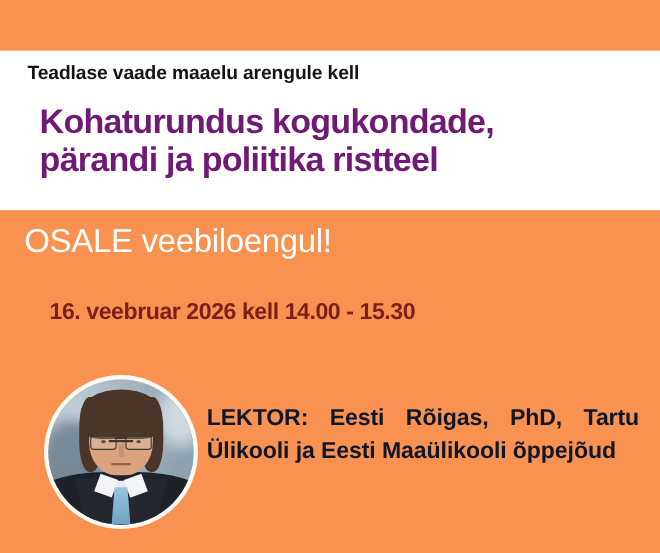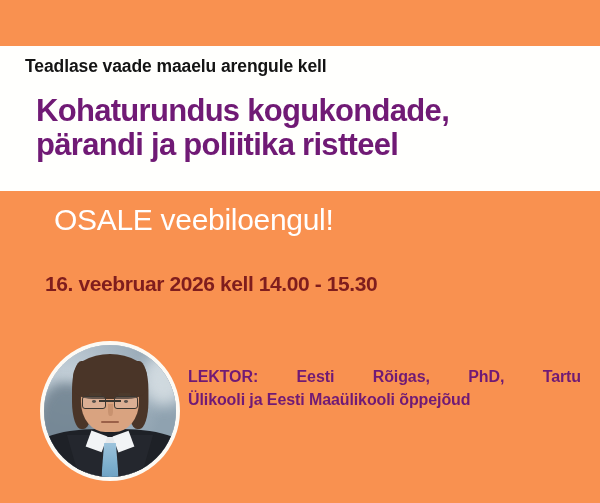--- a/index.html
+++ b/index.html
@@ -63,21 +63,20 @@
   
   #cta {
     position: absolute;
     left: 22px;
     top: 203px;
     font-size: 30px;
     font-weight: normal;
     letter-spacing: -0.3px;
     color: #ffffff;
     white-space: nowrap;
-    margin-left: 32px;
   }
 
   
   #datetime {
     position: absolute;
     left: 45px;
     top: 272px;
     font-size: 21px;
     font-weight: bold;
     letter-spacing: -0.4px;
@@ -302,25 +301,25 @@
     background: #9a6048;
     border-radius: 2px;
   }
 
   
   #lecturer {
     position: absolute;
     left: 188px;
     top: 365px;
     width: 393px;
-    font-size: 16px;
+    font-size: 21px;
     font-weight: bold;
     line-height: 1.45;
     letter-spacing: -0.1px;
-    color: #701a75;
+    color: #0f172a;
     text-align: justify;
   }
   #lecturer .lastline {
     text-align: left;
   }
 </style>
 </head>
 <body>
 
 <div id="poster">

